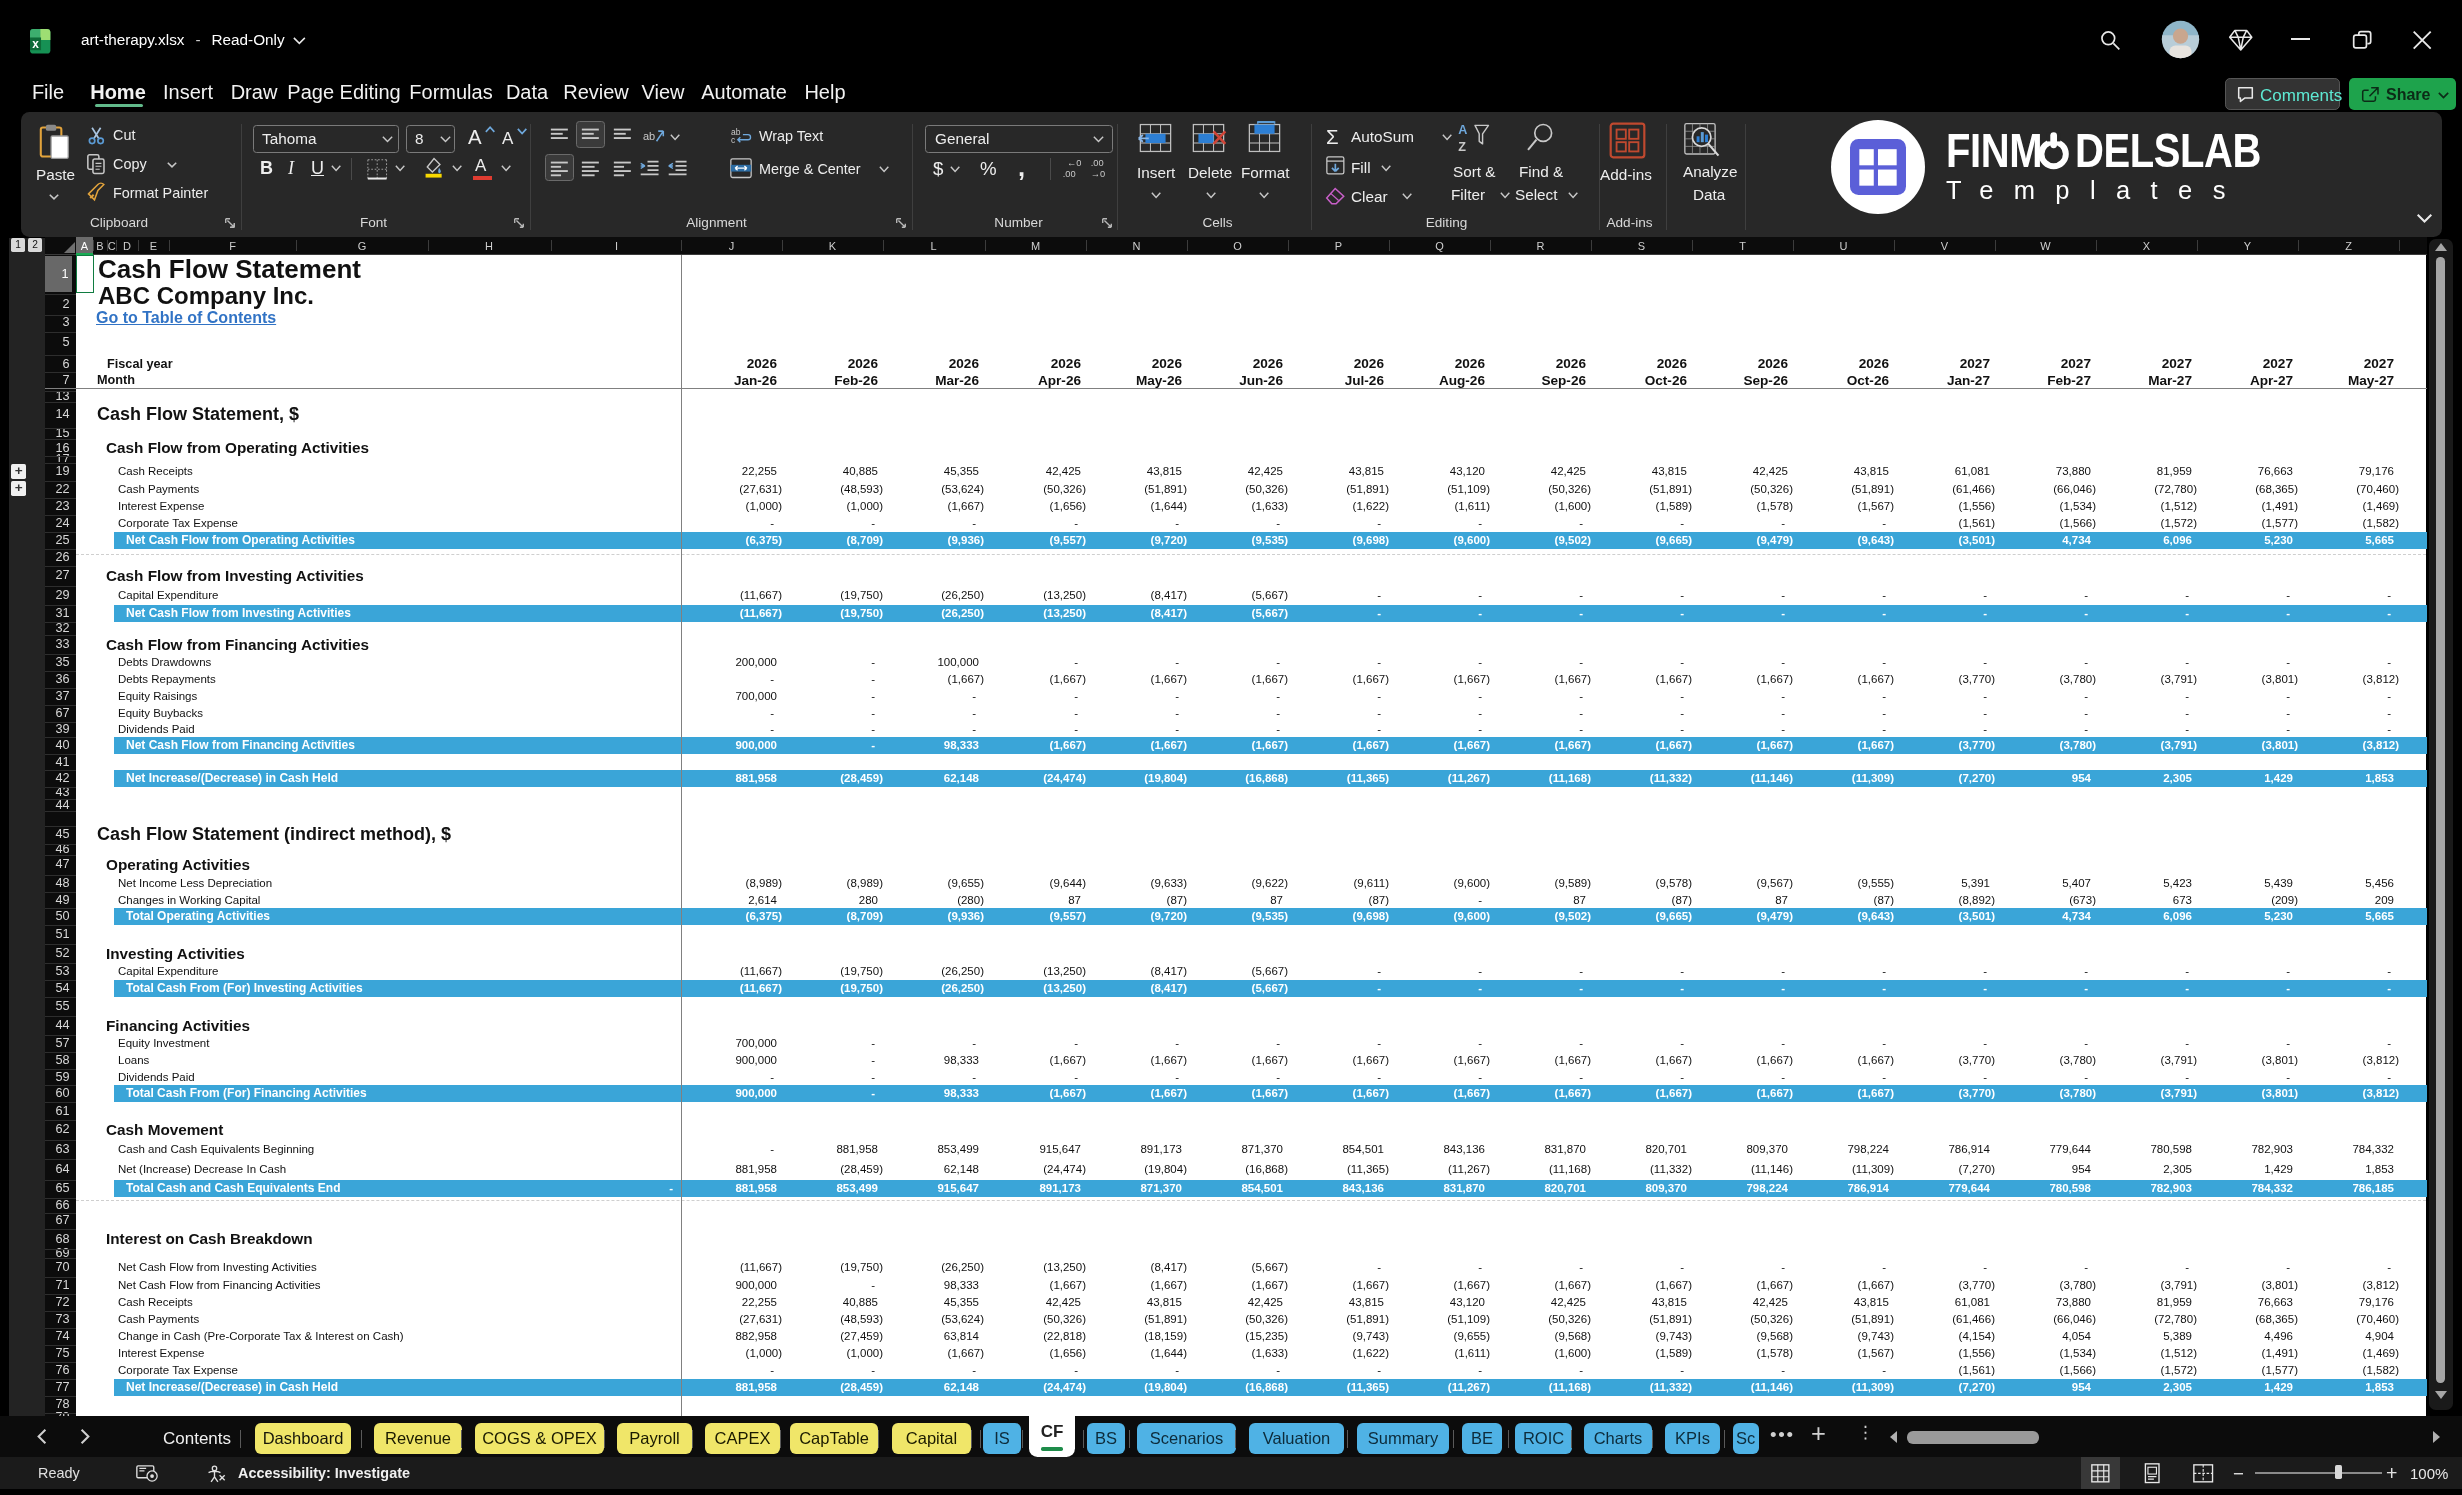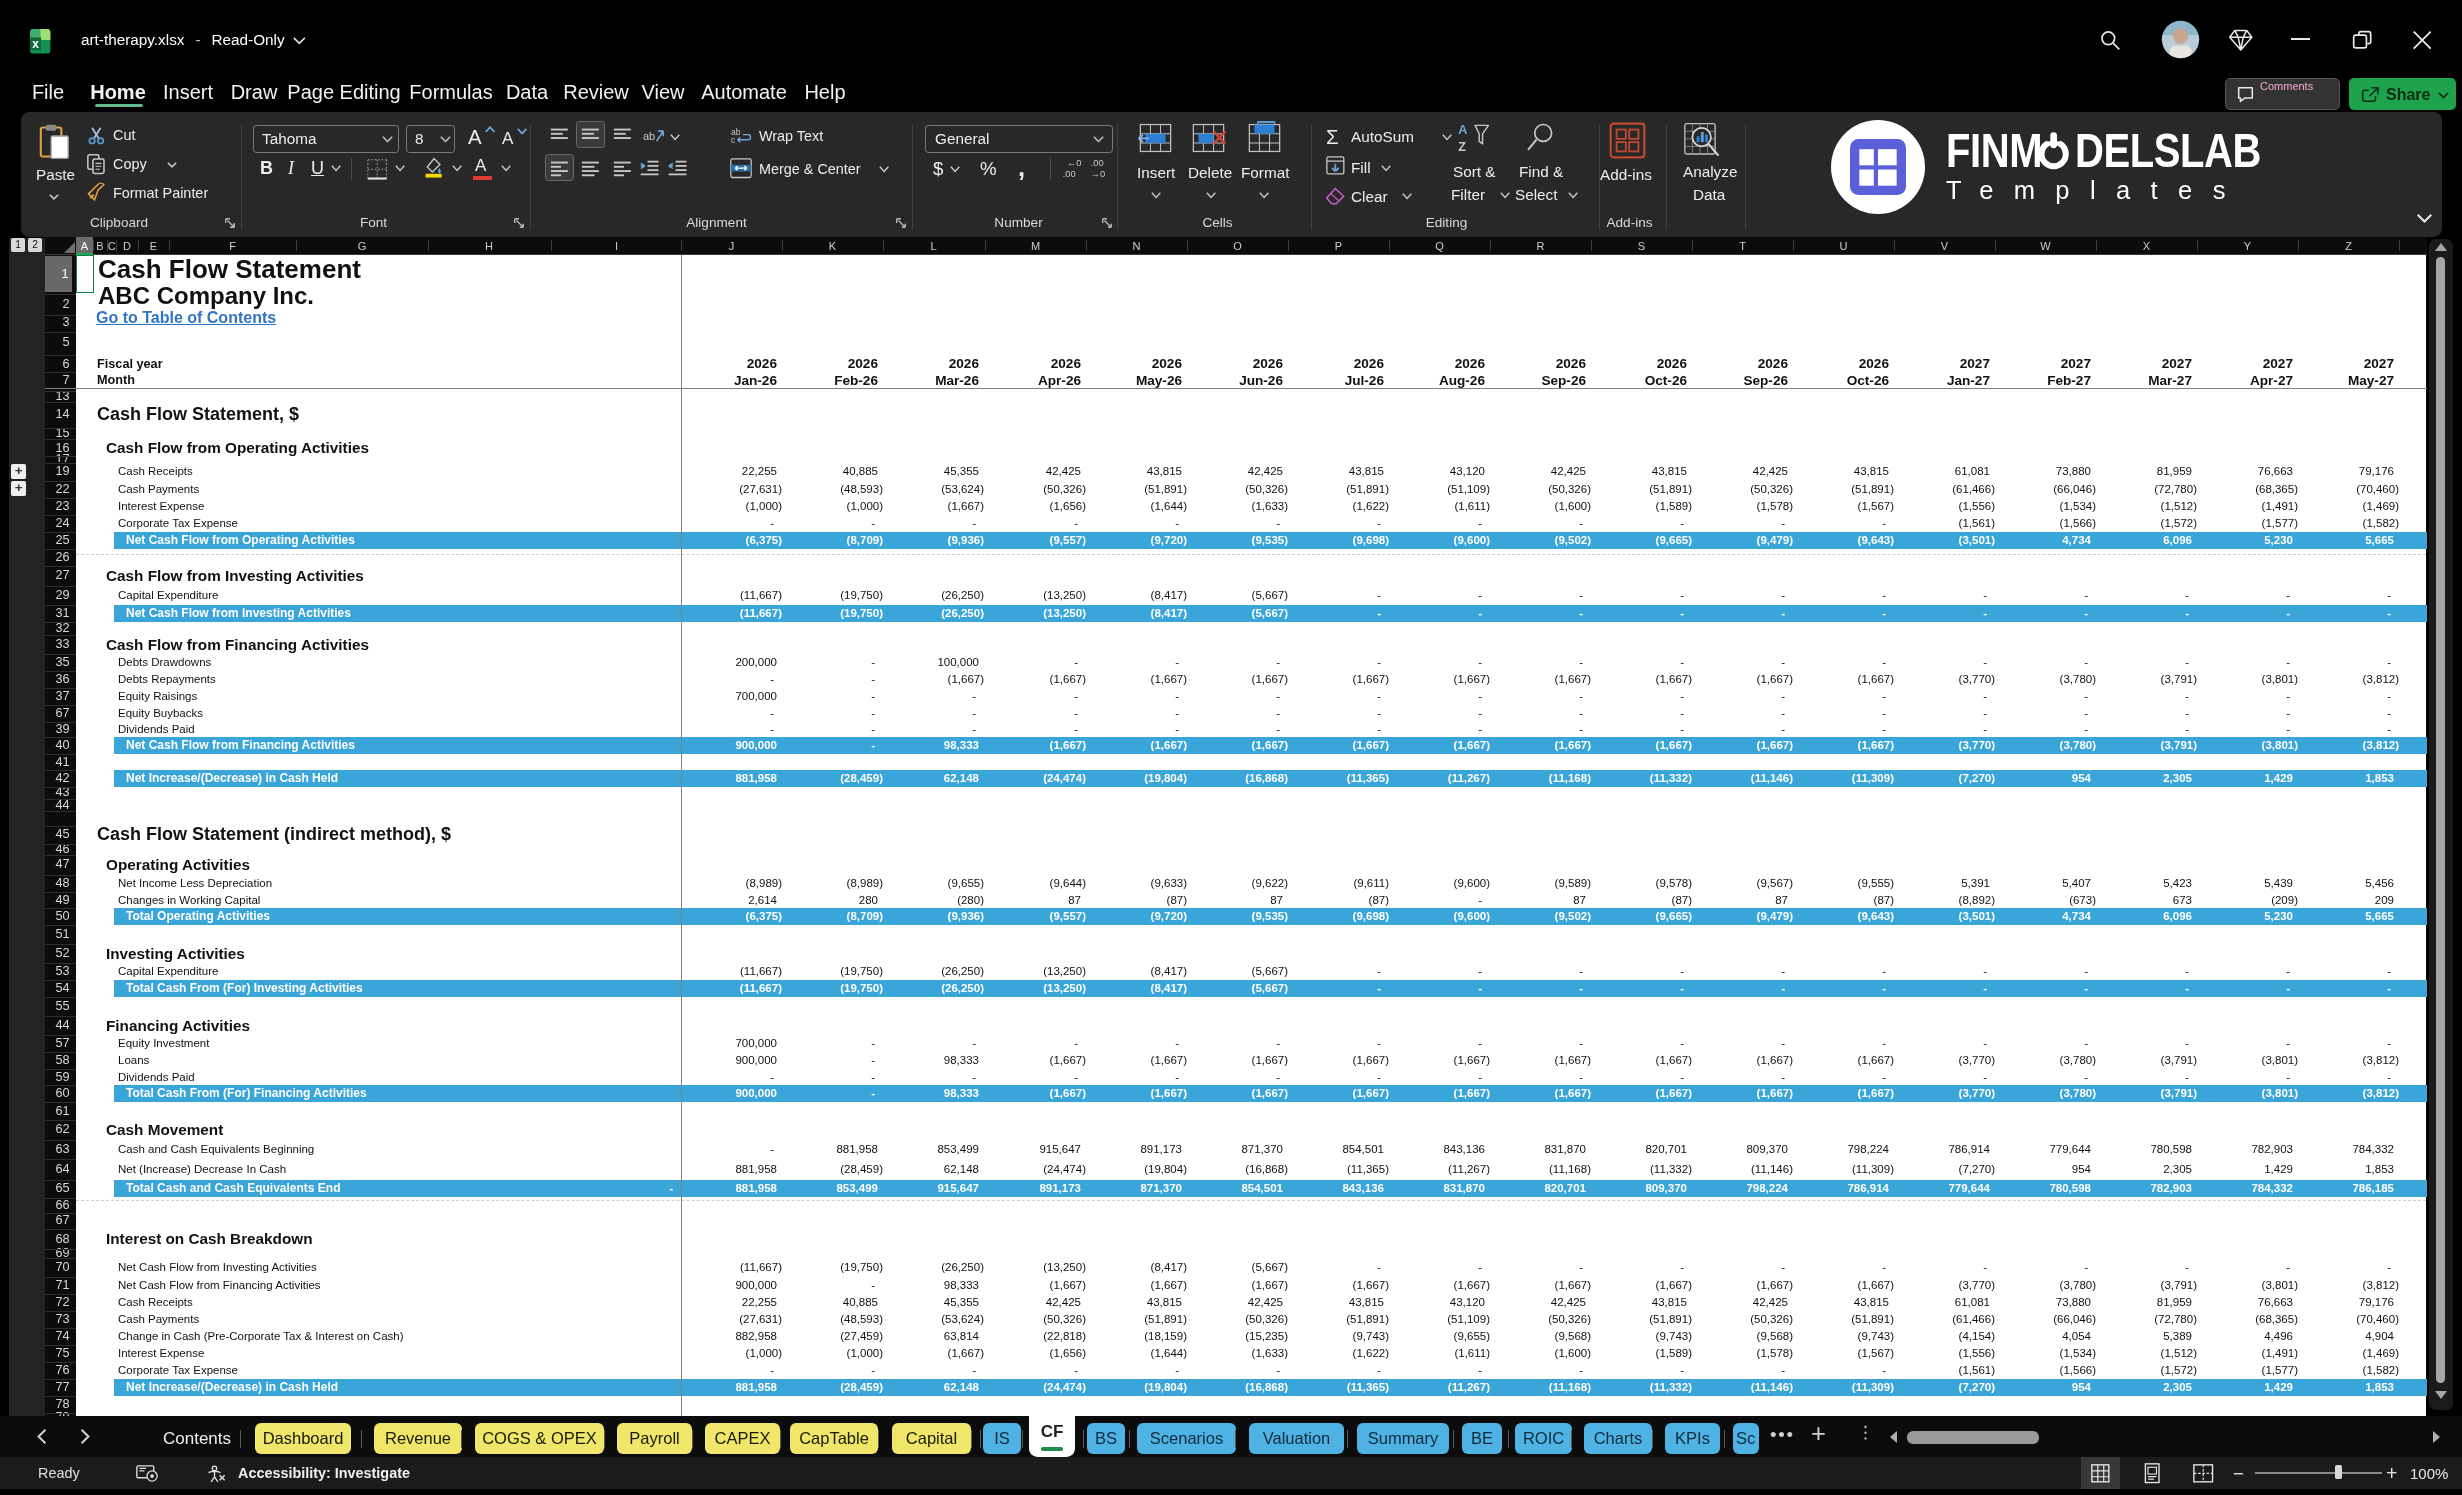--- a/index.html
+++ b/index.html
@@ -75,21 +75,21 @@
 <div class="mi" style="left:527px;top:81px">Data</div>
 <div class="mi" style="left:596px;top:81px">Review</div>
 <div class="mi" style="left:663px;top:81px">View</div>
 <div class="mi" style="left:744px;top:81px">Automate</div>
 <div class="mi" style="left:825px;top:81px">Help</div>
 
 <div class="abs" style="left:2225px;top:78px;width:115px;height:32px;background:#333;border:0.8px solid #565656;border-radius:5.1px"></div>
 <svg width="17" height="15.3" style="left:2237px;top:87px" viewBox="0 0 20 18">
       <path d="M2 1 H18 V13 H9 L4 17 V13 H2 Z" stroke="#e8e8e8" stroke-width="1.8" fill="none" stroke-linejoin="round"></path>
     </svg>
-<div class="abs" style="left:2260px;top:80px;font-size:11px;color:#f9a8d4">Comments</div>
+<div class="abs" style="left:2260px;top:86px;font-size:17px;color:#5eead4">Comments</div>
 <div class="abs" style="left:2349px;top:78px;width:107px;height:32px;background:#1ea34c;border-radius:5.1px"></div>
 <svg width="18.7" height="17" style="left:2361px;top:86px" viewBox="0 0 22 20">
       <path d="M9 5 H4 A2 2 0 0 0 2 7 V16 A2 2 0 0 0 4 18 H15 A2 2 0 0 0 17 16 V12" stroke="#0c2b17" stroke-width="1.8" fill="none"></path>
       <path d="M12 2 H20 V10 M20 2 L10 12" stroke="#0c2b17" stroke-width="1.8" fill="none"></path>
     </svg>
 <div class="abs" style="left:2386px;top:86px;font-size:16px;color:#0c2b17;font-weight:bold">Share</div>
 <svg width="11" height="6.8" style="left:2438px;top:92px" viewBox="0 0 13 8">
       <path d="M1 1 L6.5 6.5 L12 1" stroke="#0c2b17" stroke-width="2" fill="none"></path>
     </svg>
 
@@ -593,21 +593,21 @@
 <div style="position:absolute;left:45px;top:1413px;width:31px;height:0.8px;background:#2e2e2e"></div>
 
 <div class="abs" style="left:76px;top:255px;width:2350px;height:1162px;background:#fff"></div>
 
 <div class="abs" style="left:76px;top:255px;width:18px;height:38px;border:1.7px solid #107c41"></div>
 
 <div class="abs" style="left:0;top:0;width:2427px;height:1416px;pointer-events:none">
 <div class="lbl b" style="left:98px;top:255px;font-size:26px;height:28px;line-height:28px">Cash Flow Statement</div>
 <div class="lbl b" style="left:98px;top:283px;font-size:24px;height:25.5px;line-height:25.5px">ABC Company Inc.</div>
 <div class="lbl b" style="left:96px;top:309px;font-size:16px;height:18.7px;line-height:18.7px;color:#3173C5;text-decoration:underline">Go to Table of Contents</div>
-<div class="lbl b" style="left:97px;top:355px;font-size:12.7px;height:18px;line-height:18px">Fiscal year</div>
+<div class="lbl b" style="left:107px;top:355px;font-size:12.7px;height:18px;line-height:18px">Fiscal year</div>
 <div class="lbl b" style="left:97px;top:372px;font-size:12.7px;height:17px;line-height:17px">Month</div>
 <div class="n b" style="left:681px;top:355px;width:96px;height:18px;line-height:18px;font-size:13.6px">2026</div>
 <div class="n b" style="left:681px;top:372px;width:96px;height:17px;line-height:17px;font-size:13.6px">Jan-26</div>
 <div class="n b" style="left:782px;top:355px;width:96px;height:18px;line-height:18px;font-size:13.6px">2026</div>
 <div class="n b" style="left:782px;top:372px;width:96px;height:17px;line-height:17px;font-size:13.6px">Feb-26</div>
 <div class="n b" style="left:883px;top:355px;width:96px;height:18px;line-height:18px;font-size:13.6px">2026</div>
 <div class="n b" style="left:883px;top:372px;width:96px;height:17px;line-height:17px;font-size:13.6px">Mar-26</div>
 <div class="n b" style="left:985px;top:355px;width:96px;height:18px;line-height:18px;font-size:13.6px">2026</div>
 <div class="n b" style="left:985px;top:372px;width:96px;height:17px;line-height:17px;font-size:13.6px">Apr-26</div>
 <div class="n b" style="left:1086px;top:355px;width:96px;height:18px;line-height:18px;font-size:13.6px">2026</div>

